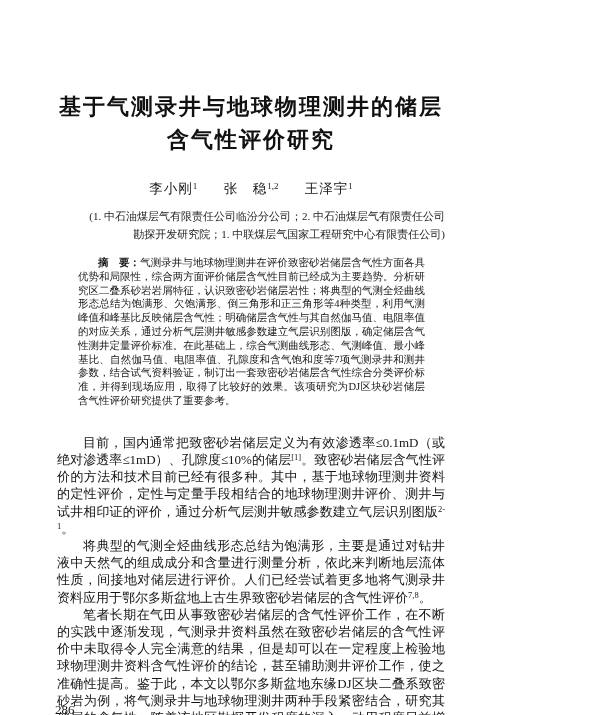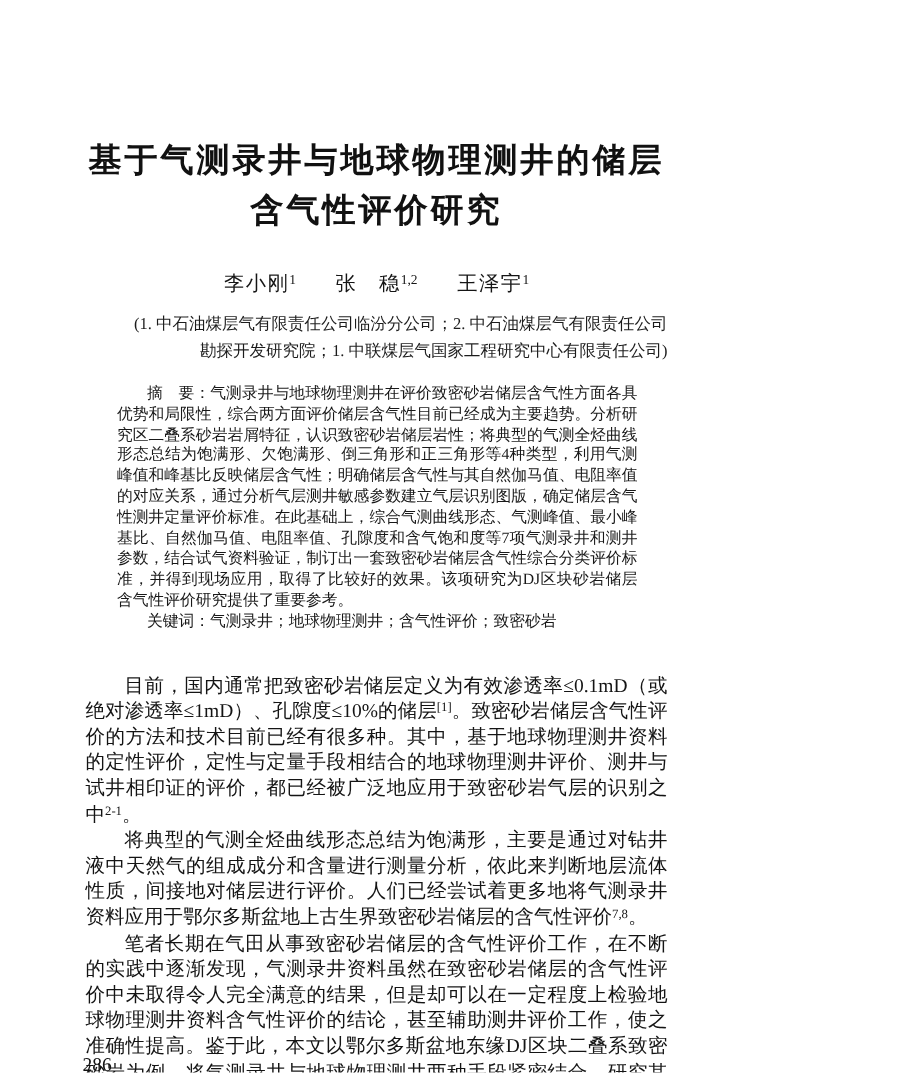--- a/index.html
+++ b/index.html
@@ -56,21 +56,21 @@
   
   .abstract-block {
     margin: 13px 20px 0 21px;
     font-size: 10.5px;
     line-height: 13.8px;
     text-align: justify;
     color: #181818;
   }
   .abstract-block p { margin: 0; text-indent: 1.9em; }
   .abstract-block .lbl {
-    font-weight: normal;
+    font-weight: bold;
     font-family: "Liberation Sans", "DejaVu Sans", sans-serif;
   }
   
   .body-text {
     margin-top: 26px;
     font-size: 13px;
     line-height: 17.2px;
     text-align: justify;
     color: #141414;
   }
@@ -115,25 +115,24 @@
       <span class="author"><span>王泽宇</span><sup>1</sup></span>
     </div>
 
     <div class="affiliations">
       <span class="aline">(1. 中石油煤层气有限责任公司临汾分公司；2. 中石油煤层气有限责任公司</span>
       <span class="aline">勘探开发研究院；1. 中联煤层气国家工程研究中心有限责任公司)</span>
     </div>
 
     <div class="abstract-block">
       <p><span class="lbl">摘　要：</span><span>气测录井与地球物理测井在评价致密砂岩储层含气性方面各具优势和局限性，综合两方面评价储层含气性目前已经成为主要趋势。分析研究区二叠系砂岩岩屑特征，认识致密砂岩储层岩性；将典型的气测全烃曲线形态总结为饱满形、欠饱满形、倒三角形和正三角形等4种类型，利用气测峰值和峰基比反映储层含气性；明确储层含气性与其自然伽马值、电阻率值的对应关系，通过分析气层测井敏感参数建立气层识别图版，确定储层含气性测井定量评价标准。在此基础上，综合气测曲线形态、气测峰值、最小峰基比、自然伽马值、电阻率值、孔隙度和含气饱和度等7项气测录井和测井参数，结合试气资料验证，制订出一套致密砂岩储层含气性综合分类评价标准，并得到现场应用，取得了比较好的效果。该项研究为DJ区块砂岩储层含气性评价研究提供了重要参考。</span></p>
-      <p><span class="lbl">关键词：</span><span>气测录井；地球物理测井；含气性评价；致密砂岩</span></p>
     </div>
 
     <div class="body-text">
-      <p><span>目前，国内通常把致密砂岩储层定义为有效渗透率≤0.1mD（或绝对渗透率≤1mD）、孔隙度≤10%的储层</span><sup class="ref">[1]</sup><span>。致密砂岩储层含气性评价的方法和技术目前已经有很多种。其中，基于地球物理测井资料的定性评价，定性与定量手段相结合的地球物理测井评价、测井与试井相印证的评价，都已经被广泛地应用于致密砂岩气层的识别之中</span><sup class="ref">2-1</sup><span>。</span></p>
+      <p><span>目前，国内通常把致密砂岩储层定义为有效渗透率≤0.1mD（或绝对渗透率≤1mD）、孔隙度≤10%的储层</span><sup class="ref">[1]</sup><span>。致密砂岩储层含气性评价的方法和技术目前已经有很多种。其中，基于地球物理测井资料的定性评价，定性与定量手段相结合的地球物理测井评价、测井与试井相印证的评价，通过分析气层测井敏感参数建立气层识别图版</span><sup class="ref">2-1</sup><span>。</span></p>
       <p><span>将典型的气测全烃曲线形态总结为饱满形，主要是通过对钻井液中天然气的组成成分和含量进行测量分析，依此来判断地层流体性质，间接地对储层进行评价。人们已经尝试着更多地将气测录井资料应用于鄂尔多斯盆地上古生界致密砂岩储层的含气性评价</span><sup class="ref">7,8</sup><span>。</span></p>
       <p>笔者长期在气田从事致密砂岩储层的含气性评价工作，在不断的实践中逐渐发现，气测录井资料虽然在致密砂岩储层的含气性评价中未取得令人完全满意的结果，但是却可以在一定程度上检验地球物理测井资料含气性评价的结论，甚至辅助测井评价工作，使之准确性提高。鉴于此，本文以鄂尔多斯盆地东缘DJ区块二叠系致密砂岩为例，将气测录井与地球物理测井两种手段紧密结合，研究其储层的含气性。随着该地区勘探开发程度的深入，动用程度日益增加，动用难度加大，对于致密砂岩储层含气性的精细评价显得尤为重要。</p>
     </div>
 
     <h2 class="section-heading">
       <span class="sec-num">1</span><span class="sec-title">地质概况</span>
     </h2>
 
   </div>
 

